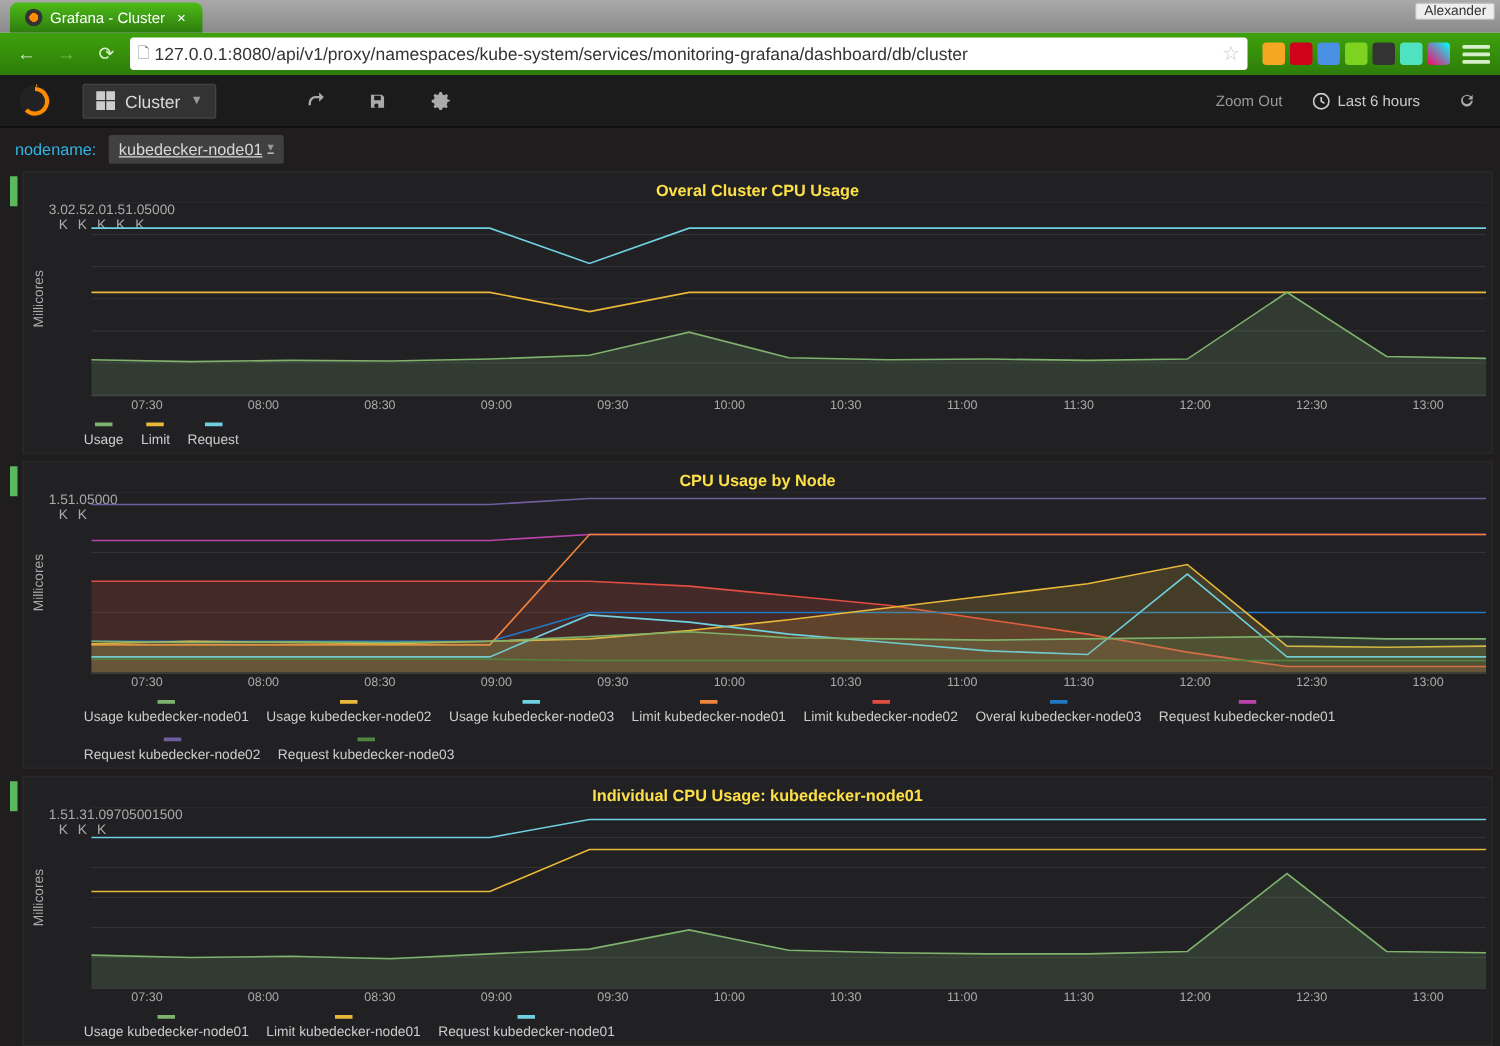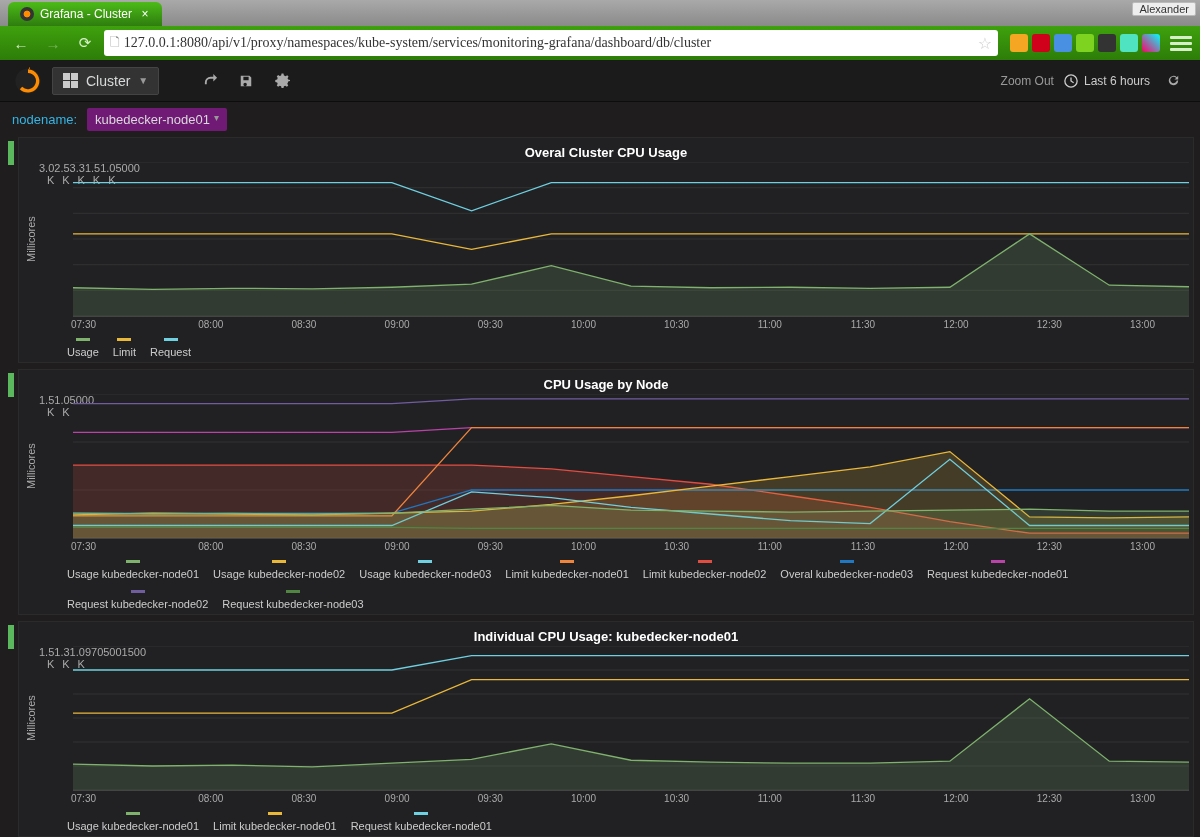--- a/index.html
+++ b/index.html
@@ -8,59 +8,59 @@
 
 .browser-chrome { background: #dcdcdc; }
 .tab-bar { display: flex; align-items: flex-end; height: 26px; background: linear-gradient(#a9a9a9, #8a8a8a); position: relative; }
 .browser-tab { display: flex; align-items: center; gap: 6px; background: linear-gradient(#4cbb17, #2e7d0e); color: #fff; padding: 4px 10px 4px 12px; font-size: 12px; border-top-left-radius: 6px; border-top-right-radius: 6px; margin-left: 8px; height: 24px; }
 .browser-tab .fav { width: 14px; height: 14px; background: radial-gradient(circle at 50% 50%, #ff8c00 35%, #333 36%); border-radius: 50%; }
 .browser-tab .close { width: 14px; text-align: center; cursor: pointer; }
 .user-badge { position: absolute; right: 4px; top: 2px; background: #eee; border: 1px solid #bbb; border-radius: 2px; padding: 0 6px; font-size: 11px; color: #333; }
 .nav-bar { display: flex; align-items: center; gap: 6px; padding: 4px 8px; background: linear-gradient(#3fa10d, #2d7d09); height: 34px; }
 .nav-btn { width: 26px; height: 26px; display: flex; align-items: center; justify-content: center; color: #d6efc8; font-size: 15px; cursor: pointer; border-radius: 3px; }
 .url-bar { flex: 1; display: flex; align-items: center; background: #fff; border-radius: 3px; height: 26px; padding: 0 6px; gap: 4px; }
-.url-bar input { flex: 1; border: none; outline: none; font-size: 14px; color: #333; font-family: Liberation Serif, serif; }
+.url-bar input { flex: 1; border: none; outline: none; font-size: 14px; color: #333; font-family: Liberation Sans, sans-serif; }
 .ext-icons { display: flex; gap: 4px; margin-left: 6px; }
 .ext-icon { width: 18px; height: 18px; border-radius: 3px; }
 .hamburger { width: 22px; display: flex; flex-direction: column; gap: 3px; cursor: pointer; margin-left: 4px; }
 .hamburger span { height: 3px; background: #d6efc8; border-radius: 1px; }
 
 
-.gf-header { display: flex; align-items: center; height: 42px; padding: 0 14px; background: #1b1b1b; gap: 10px; border-bottom: 1px solid #0d0d0d; }
+.gf-header { display: flex; align-items: center; height: 42px; padding: 0 14px; background: #1b1b1b; gap: 24px; border-bottom: 1px solid #0d0d0d; }
 .gf-logo { width: 28px; height: 28px; }
 .dash-btn { display: flex; align-items: center; gap: 8px; background: #333; border: 1px solid #444; padding: 5px 10px; border-radius: 2px; cursor: pointer; font-size: 14px; color: #d8d9da; }
 .grid-icon { display: grid; grid-template-columns: 7px 7px; grid-template-rows: 7px 7px; gap: 1px; }
 .grid-icon span { background: #ccc; }
 .caret { font-size: 10px; color: #999; }
 .hdr-icon { width: 26px; height: 26px; display: flex; align-items: center; justify-content: center; cursor: pointer; color: #aaa; font-size: 14px; }
 .hdr-spacer { flex: 1; }
 .zoom-out { font-size: 12px; color: #999; cursor: pointer; }
 .time-picker { display: flex; align-items: center; gap: 6px; font-size: 12px; color: #ccc; cursor: pointer; }
 
 
 .tpl-row { display: flex; align-items: center; padding: 6px 12px; gap: 10px; font-size: 13px; }
 .tpl-label { color: #33b5e5; }
-.tpl-val { display: flex; align-items: flex-start; gap: 4px; background: #701a75; padding: 4px 8px; border-radius: 2px; cursor: pointer; }
+.tpl-val { display: flex; align-items: flex-start; gap: 4px; background: #404040; padding: 4px 8px; border-radius: 2px; cursor: pointer; text-decoration: underline; }
 
 
 .dashboard { padding: 0 6px; }
 .row-handle { width: 6px; height: 24px; background: #5cb85c; margin: 4px 0 0 2px; }
 .panel-wrap { display: flex; gap: 4px; margin-bottom: 6px; }
 .panel { flex: 1; background: #212124; border: 1px solid #2b2b2b; padding: 4px 4px 2px 4px; }
-.panel-title { text-align: center; font-size: 13px; font-weight: bold; color: #ffffff; padding: 3px 0 2px 0; }
+.panel-title { text-align: center; font-size: 13px; font-weight: bold; color: #fde047; padding: 3px 0 2px 0; }
 .chart-area { position: relative; height: 155px; display: flex; }
 .chart-area.tall { height: 145px; }
 .y-label { writing-mode: vertical-rl; transform: rotate(180deg); font-size: 11px; color: #aaa; text-align: center; padding: 0 2px; }
 .y-ticks { display: flex; flex-direction: row; justify-content: flex-start; font-size: 11px; color: #aaa; text-align: right; padding-right: 4px; width: 34px; }
 .plot { flex: 1; position: relative; border-bottom: 1px solid #444; }
 .plot svg { position: absolute; inset: 0; width: 100%; height: 100%; }
 .gridline { stroke: #333; stroke-width: 1; }
 .x-ticks { display: flex; margin-left: 48px; font-size: 10px; color: #aaa; padding: 2px 0 4px 0; }
 .x-ticks span { flex: 1; text-align: center; }
-.x-ticks span:first-child { text-align: left; }
+.x-ticks span:first-child { text-align: center; }
 .legend { display: flex; flex-wrap: wrap; gap: 10px 14px; font-size: 11px; color: #ccc; padding: 4px 6px 2px 44px; }
 .legend-item { display: flex; align-items: center; gap: 5px; cursor: pointer; flex-direction: column; }
 .legend-swatch { width: 14px; height: 3px; }
 
 .peek-title { text-align: center; font-size: 13px; font-weight: bold; color: #d8d9da; padding: 8px 0 2px 0; }
 </style>
 </head>
 <body>
 
 <div class="browser-chrome">
@@ -158,21 +158,21 @@
 
   <div class="panel-wrap">
     <div class="row-handle"></div>
     <div class="panel">
       <div class="panel-title">Overal Cluster CPU Usage</div>
       <div class="chart-area">
         <div class="y-label">Millicores</div>
         <div class="y-ticks" id="yticks-0">
             <span>3.0 K</span>
             <span>2.5 K</span>
-            <span>3.3 K</span>
+            <span>2.0 K</span>
             <span>1.5 K</span>
             <span>1.0 K</span>
             <span>500</span>
             <span>0</span>
           </div>
         <div class="plot" id="plot-0">
             <svg viewBox="0 0 1110 155" preserveAspectRatio="none">
               <line class="gridline" x1="0" y1="0" x2="1110" y2="0"></line>
               <line class="gridline" x1="0" y1="25.833333333333332" x2="1110" y2="25.833333333333332"></line>
               <line class="gridline" x1="0" y1="51.666666666666664" x2="1110" y2="51.666666666666664"></line>

